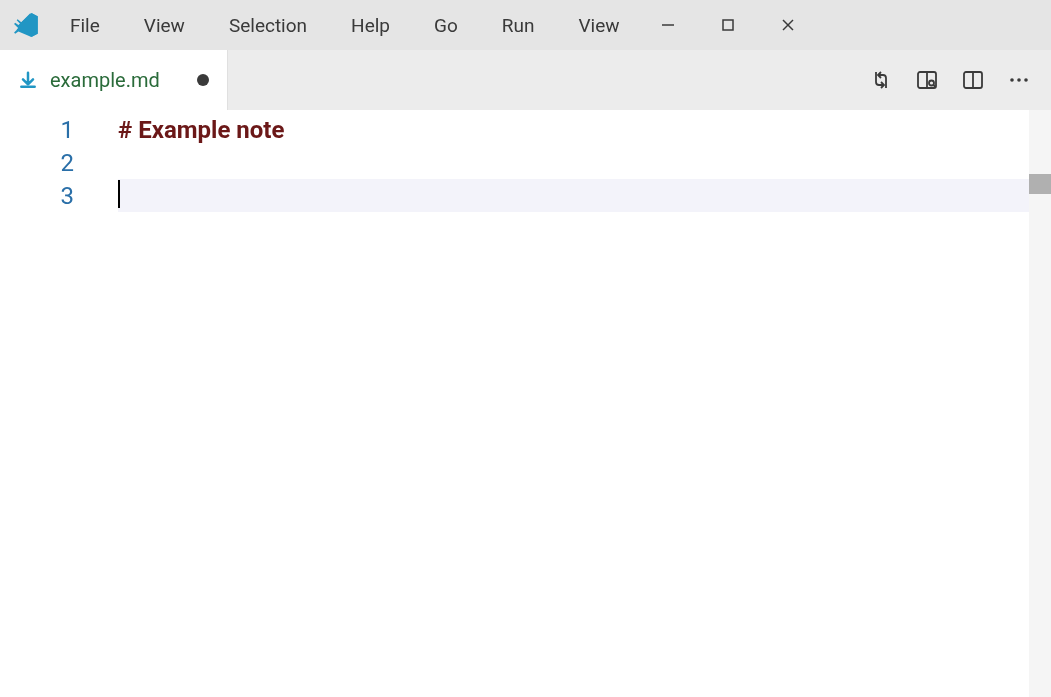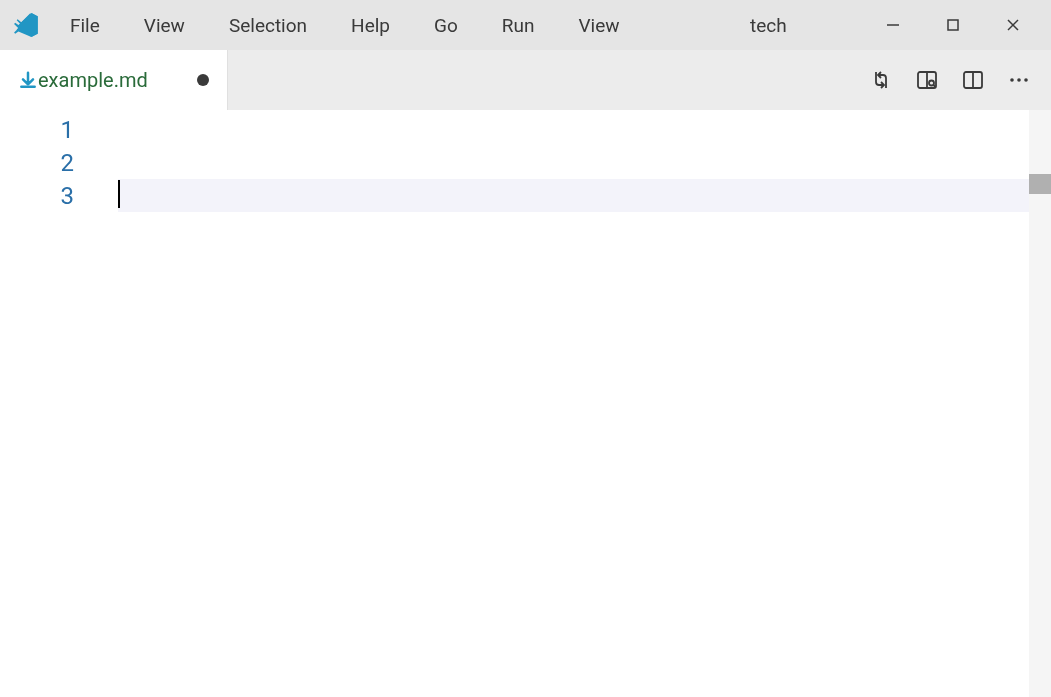--- a/index.html
+++ b/index.html
@@ -72,21 +72,21 @@
     }
     .tabs-left {
       display: flex;
       align-items: stretch;
     }
     .tab {
       background: #ffffff;
       display: flex;
       align-items: center;
       padding: 0 18px;
-      gap: 0;
+      gap: 12px;
       border-right: 1px solid #e0e0e0;
       min-width: 228px;
     }
     .file-icon {
       width: 20px;
       height: 20px;
       color: #2196c4;
     }
     .tab-label {
       font-size: 20px;
@@ -196,21 +196,20 @@
   </div>
   <div class="menu-items">
     <div class="menu-item">File</div>
     <div class="menu-item">View</div>
     <div class="menu-item">Selection</div>
     <div class="menu-item">Help</div>
     <div class="menu-item">Go</div>
     <div class="menu-item">Run</div>
     <div class="menu-item">View</div>
   </div>
-  <div class="title-center">tech</div>
   <div class="window-controls">
     <div class="win-btn">
       <svg width="14" height="14" viewBox="0 0 14 14">
           <line x1="1" y1="7" x2="13" y2="7" stroke="#3a3a3a" stroke-width="1.5"></line>
         </svg>
     </div>
     <div class="win-btn">
       <svg width="14" height="14" viewBox="0 0 14 14">
           <rect x="2" y="2" width="10" height="10" fill="none" stroke="#3a3a3a" stroke-width="1.5"></rect>
         </svg>
@@ -271,20 +270,21 @@
 </div>
 
 <div class="editor">
   <div class="active-line-bg"></div>
   <div class="gutter">
     <div class="gutter-line">1</div>
     <div class="gutter-line">2</div>
     <div class="gutter-line">3</div>
   </div>
   <div class="content">
+    <div class="code-line"><span class="md-heading"># Example note</span></div>
     <div class="code-line"><span></span></div>
     <div class="code-line"><span></span></div>
     <div class="cursor"></div>
   </div>
 </div>
 
 <div class="minimap">
   <div class="minimap-slider"></div>
 </div>
 

